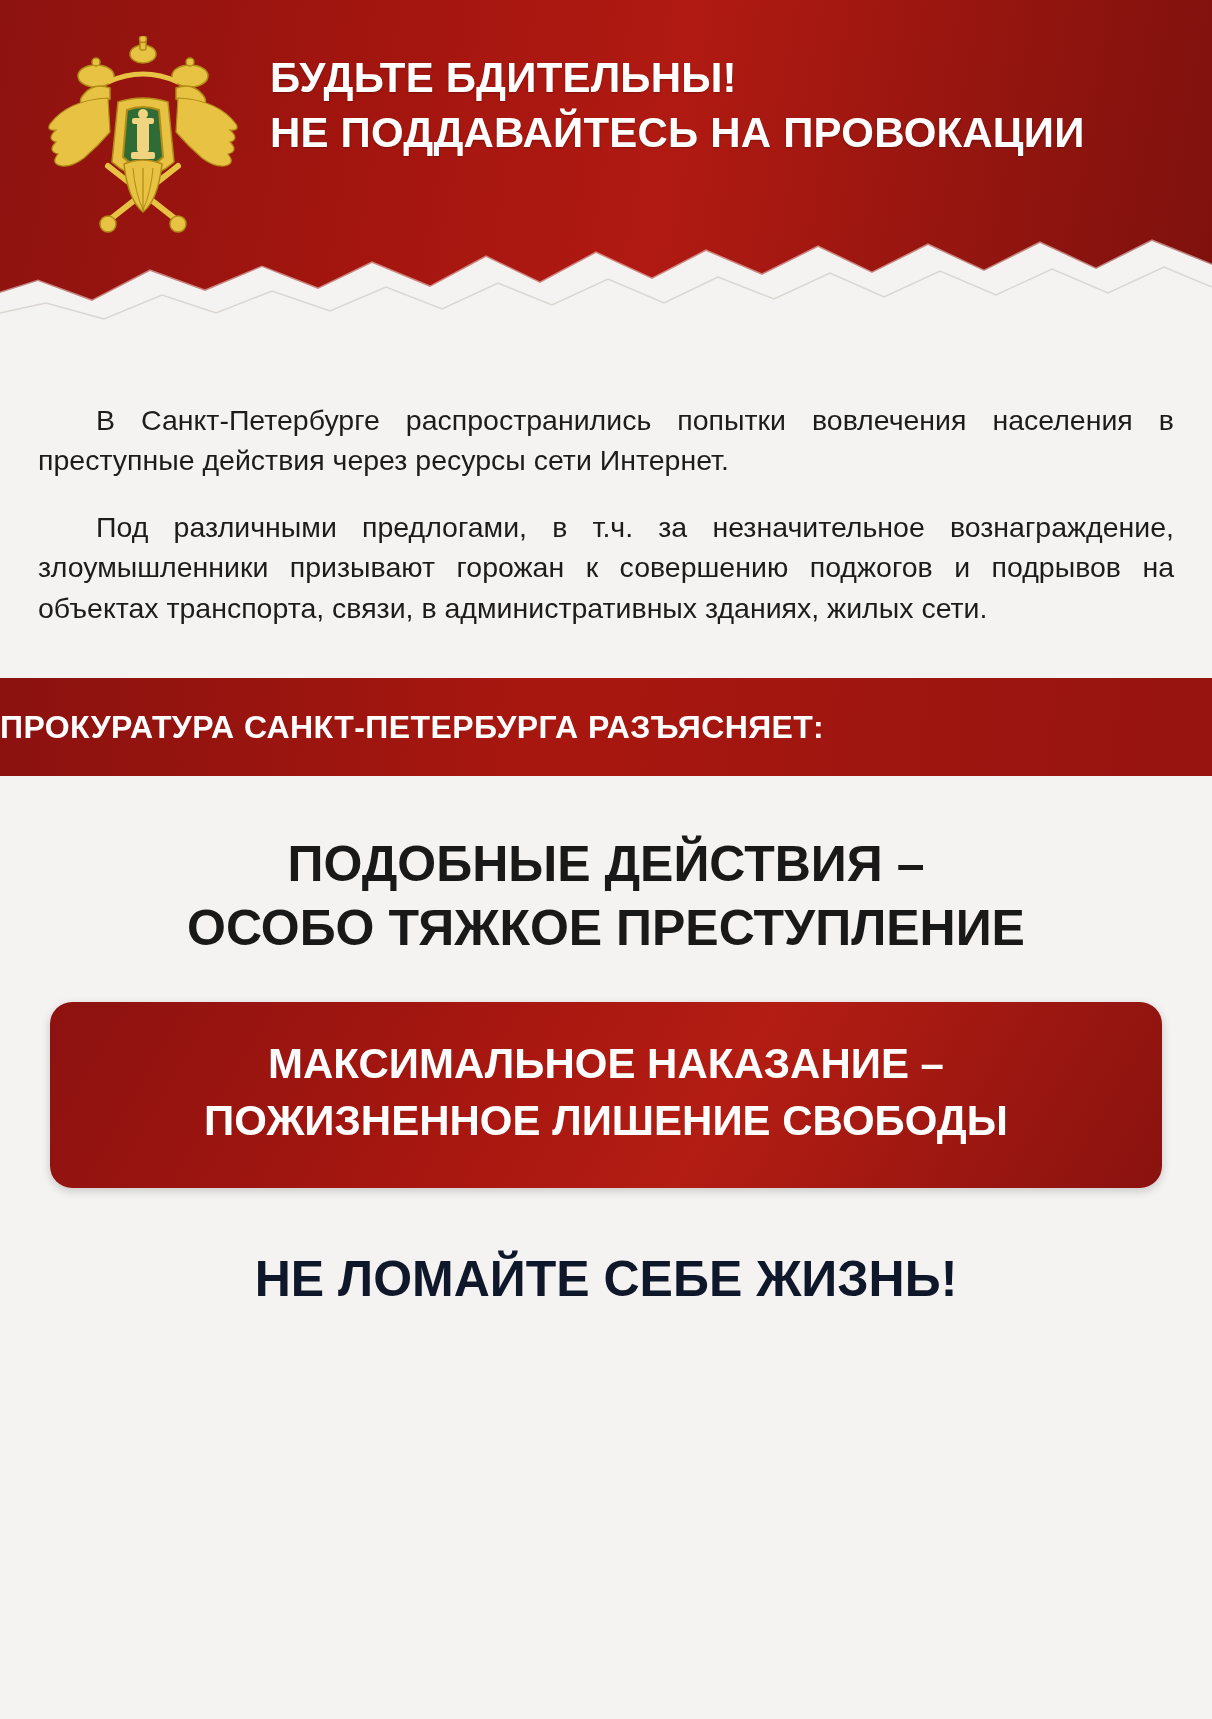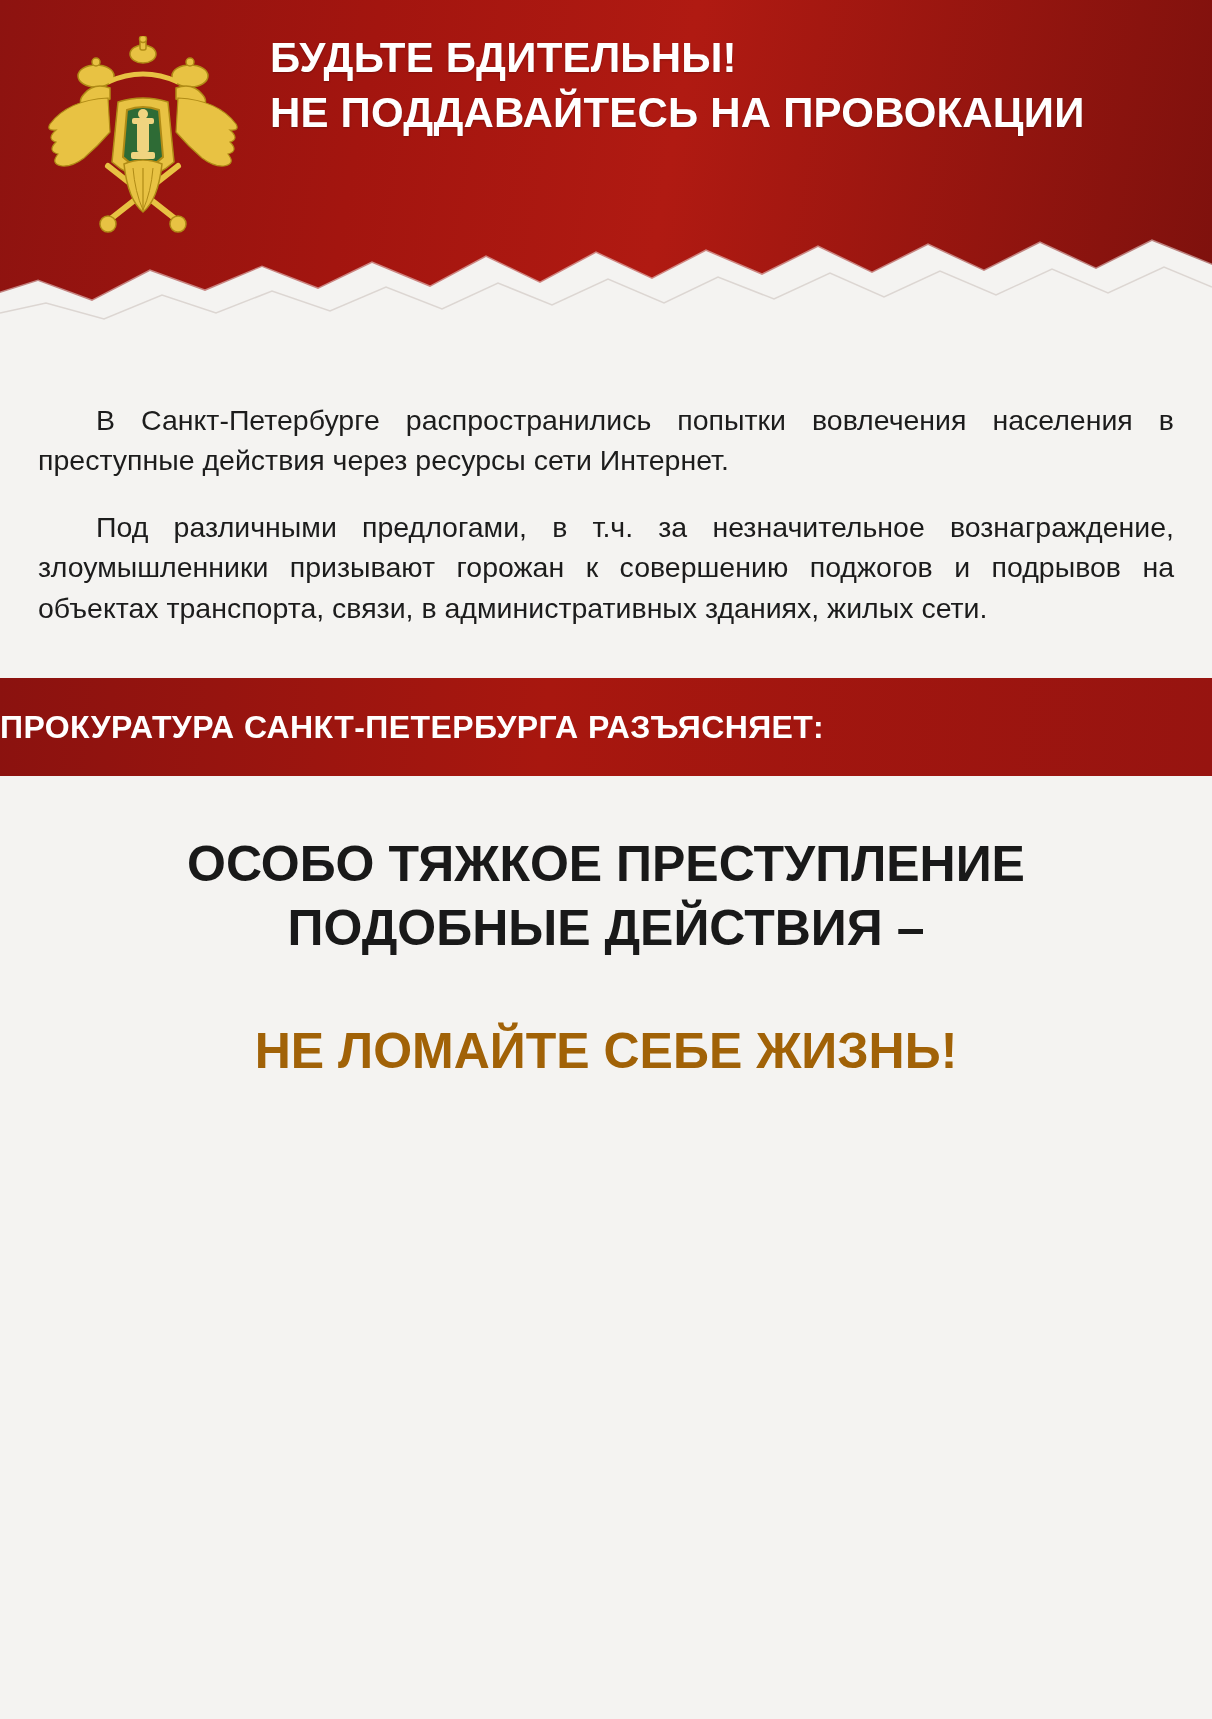--- a/index.html
+++ b/index.html
@@ -45,20 +45,21 @@
     height: 240px;
     flex: 0 0 210px;
     position: relative;
     margin-left: 8px;
     margin-top: 6px;
   }
   .emblem svg { display: block; }
 
   .header-text {
     margin-left: 22px;
+    margin-top: 20px;
     color: #ffffff;
   }
   .header-line {
     font-weight: bold;
     font-size: 42px;
     line-height: 1.32;
     letter-spacing: 0.2px;
     text-transform: uppercase;
     white-space: nowrap;
     text-shadow: 0 1px 2px rgba(0,0,0,.25);
@@ -143,21 +144,21 @@
   }
 
   
   .footer {
     padding: 62px 20px 0 20px;
     text-align: center;
   }
   .footer-text {
     font-weight: bold;
     font-size: 50px;
-    color: #a16207;
+    color: #0f172a;
     text-transform: uppercase;
     white-space: nowrap;
   }
 </style>
 </head>
 <body>
 
 <div class="poster">
 
   <div class="header">
@@ -231,22 +232,28 @@
   <div class="body-text">
     <p class="para">В Санкт-Петербурге распространились попытки вовлечения населения в преступные действия через ресурсы сети Интернет.</p>
     <p class="para">Под различными предлогами, в т.ч. за незначительное вознаграждение, злоумышленники призывают горожан к совершению поджогов и подрывов на объектах транспорта, связи, в административных зданиях, жилых сети.</p>
   </div>
 
   <div class="strip">
     <div class="strip-text">ПРОКУРАТУРА САНКТ-ПЕТЕРБУРГА РАЗЪЯСНЯЕТ:</div>
   </div>
 
   <div class="statement">
+    <div class="statement-line">ПОДОБНЫЕ ДЕЙСТВИЯ –</div>
     <div class="statement-line">ОСОБО ТЯЖКОЕ ПРЕСТУПЛЕНИЕ</div>
-    <div class="statement-line">ПОДОБНЫЕ ДЕЙСТВИЯ –</div>
-  </div>
-
+  </div>
+
+  <div class="punish-wrap">
+    <div class="punish-box">
+      <div class="punish-line">МАКСИМАЛЬНОЕ НАКАЗАНИЕ –</div>
+      <div class="punish-line">ПОЖИЗНЕННОЕ ЛИШЕНИЕ СВОБОДЫ</div>
+    </div>
+  </div>
 
   <div class="footer">
     <div class="footer-text">НЕ ЛОМАЙТЕ СЕБЕ ЖИЗНЬ!</div>
   </div>
 
 </div>
 
 </body></html>

